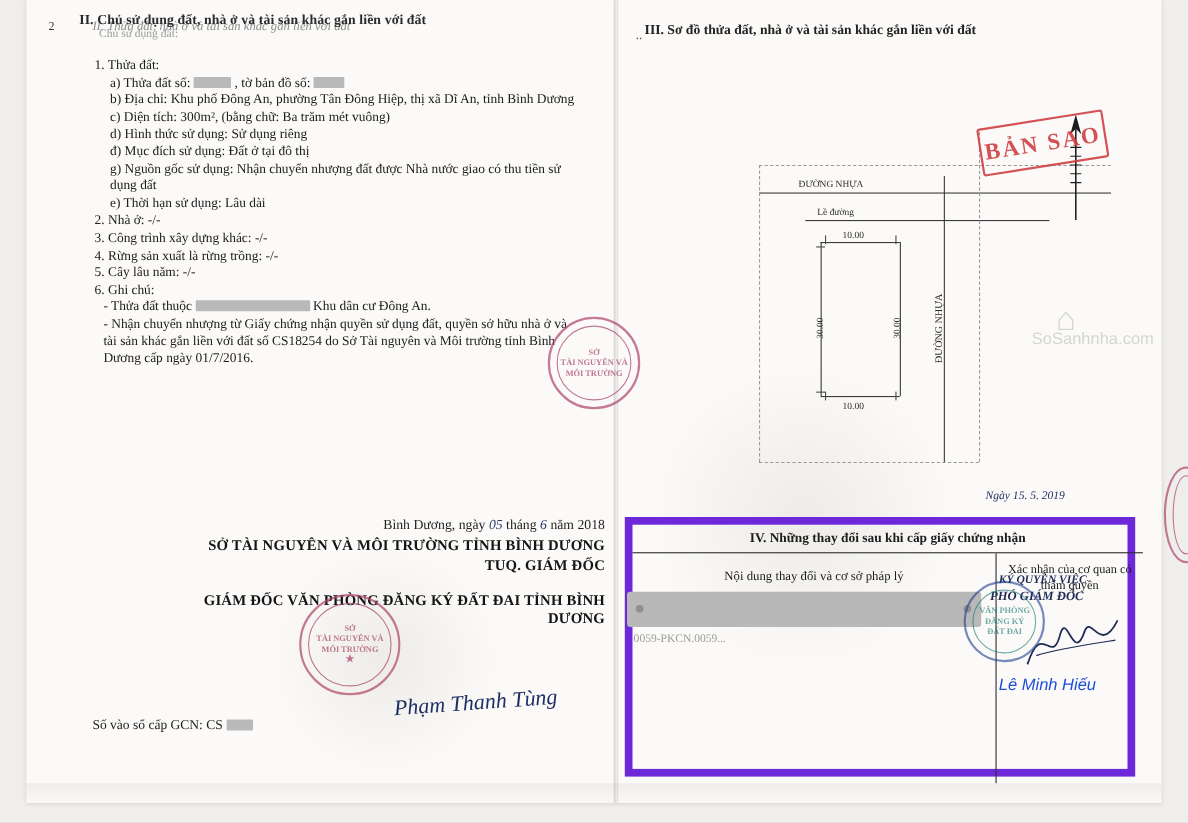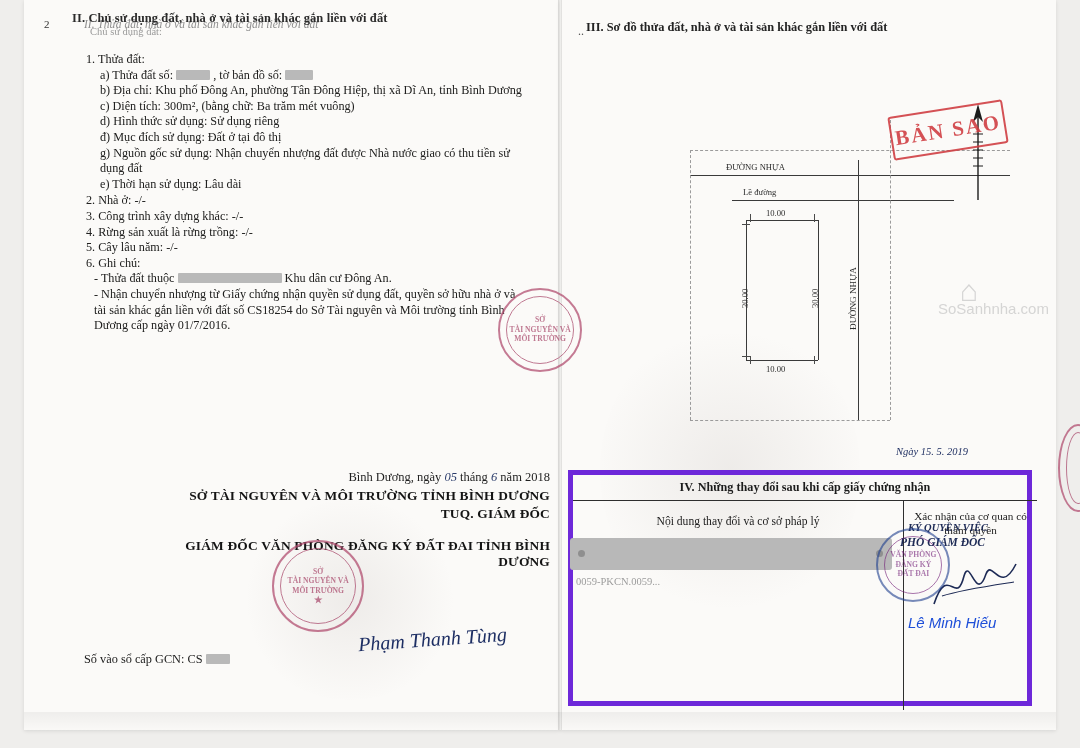--- a/index.html
+++ b/index.html
@@ -109,21 +109,21 @@
     opacity: .72;
     display: flex; align-items: center; justify-content: center;
     text-align: center;
   }
   .seal .inner {
     font-size: 8px; line-height: 10px; font-weight: bold;
     transform: scale(.95);
   }
   .seal.s1 { left: 498px; top: 288px; width: 84px; height: 84px; }
   .seal.s2 { left: 272px; top: 540px; width: 92px; height: 92px; }
-  .seal.s3 { left: 876px; top: 528px; width: 74px; height: 74px; border-color:#1f3f8f; color:#701a75; opacity:.6;}
+  .seal.s3 { left: 876px; top: 528px; width: 74px; height: 74px; border-color:#1f3f8f; color:#0f766e; opacity:.6;}
   .seal.s4 { left: 1058px; top: 424px; width: 40px; height: 88px; border-color:#b04a6d; }
   .seal-ring {
     position: absolute; inset: 6px; border: 1px solid currentColor; border-radius: 50%;
   }
   .seal-star { font-size: 10px; }
 
   
   .r-head {
     position: absolute; left: 586px; top: 20px;
     font-size: 12.4px; font-weight: bold; color: #232323;
@@ -184,21 +184,21 @@
 
   
   .blob {
     position: absolute; border-radius: 50%;
     background: radial-gradient(circle, rgba(170,160,155,.16), rgba(170,160,155,0) 70%);
   }
 
   
   #table4 {
     position: absolute; left: 568px; top: 470px; width: 464px; height: 236px;
-    border: 5px solid #6d28d9;
+    border: 7px solid #6d28d9;
   }
   #table4 .t-title {
     position: absolute; left: 0; top: 0; width: 464px; height: 26px;
     border-bottom: 1px solid #2e2e2e;
     display: flex; align-items: center; justify-content: center;
     font-size: 12.2px; font-weight: bold; color: #1c1c1c;
   }
   #table4 .t-col-split {
     position: absolute; left: 330px; top: 26px; width: 1px; height: 209px;
     background: #2e2e2e;

